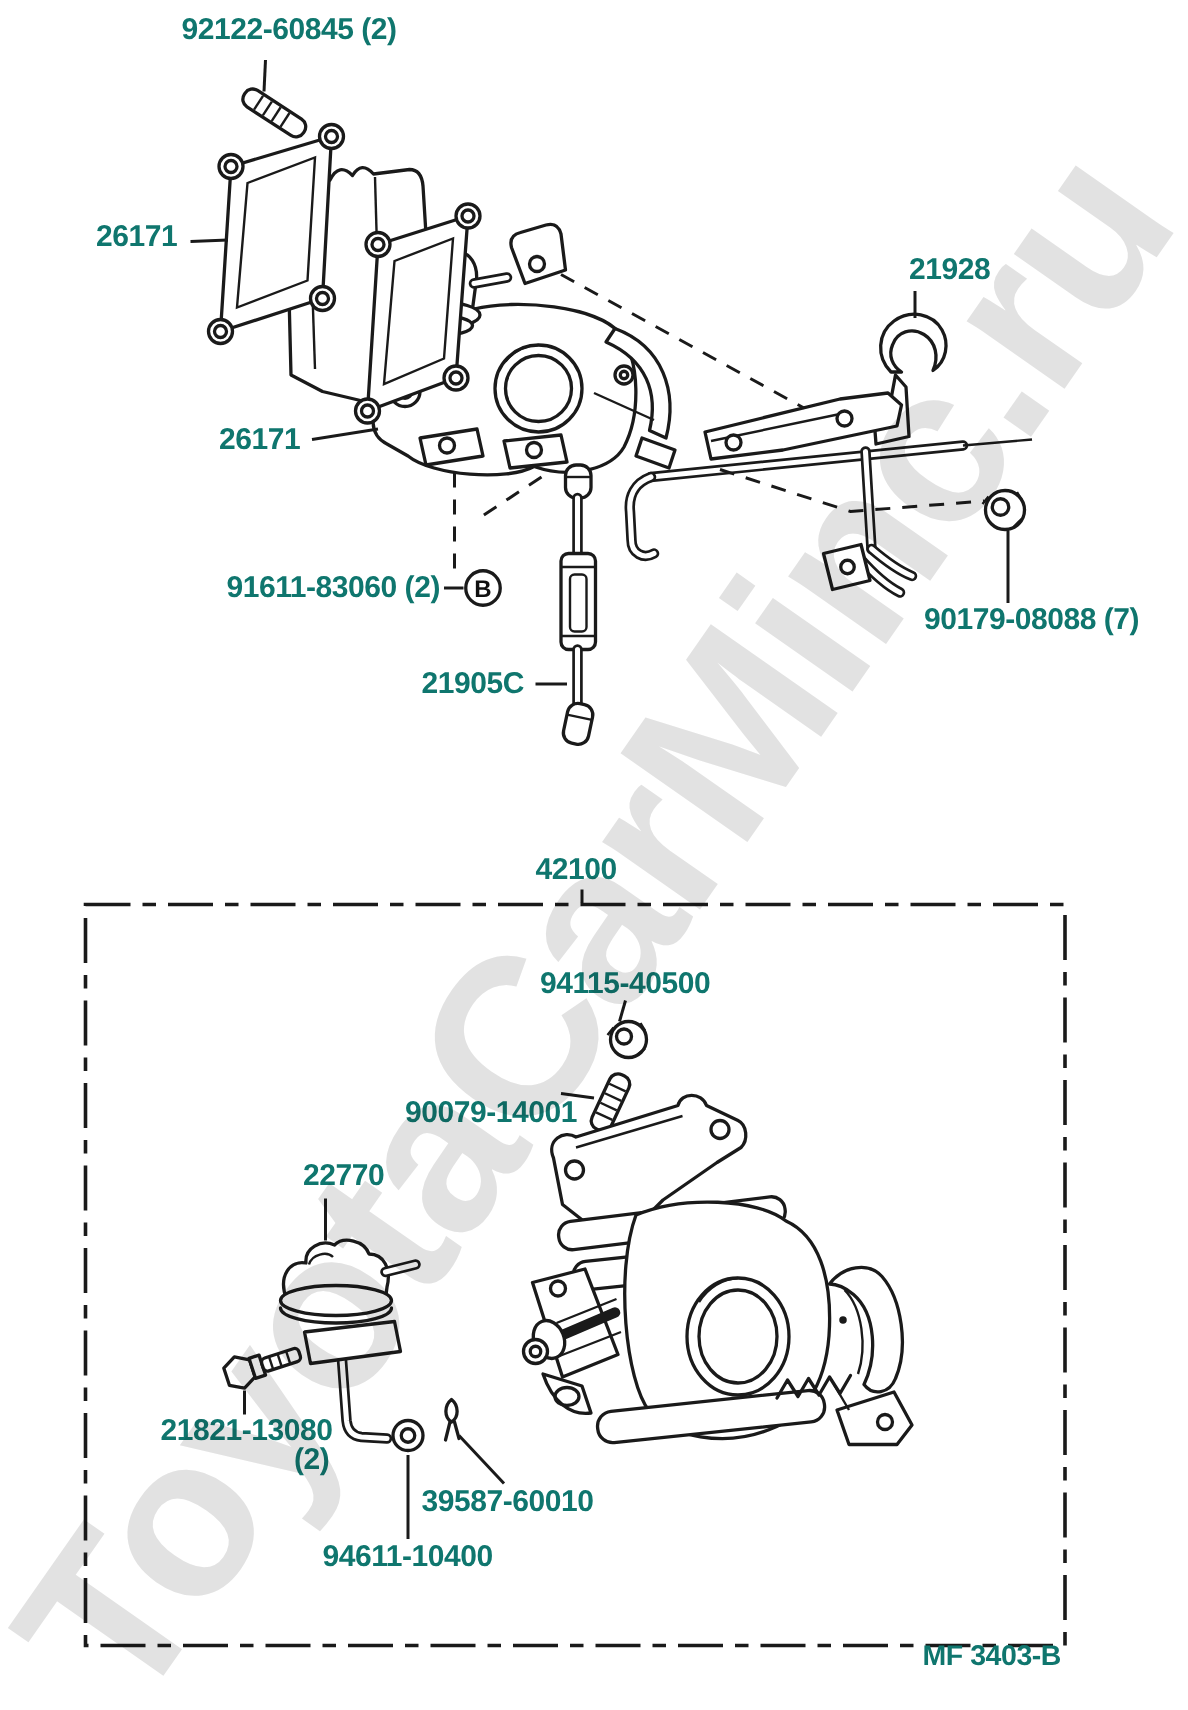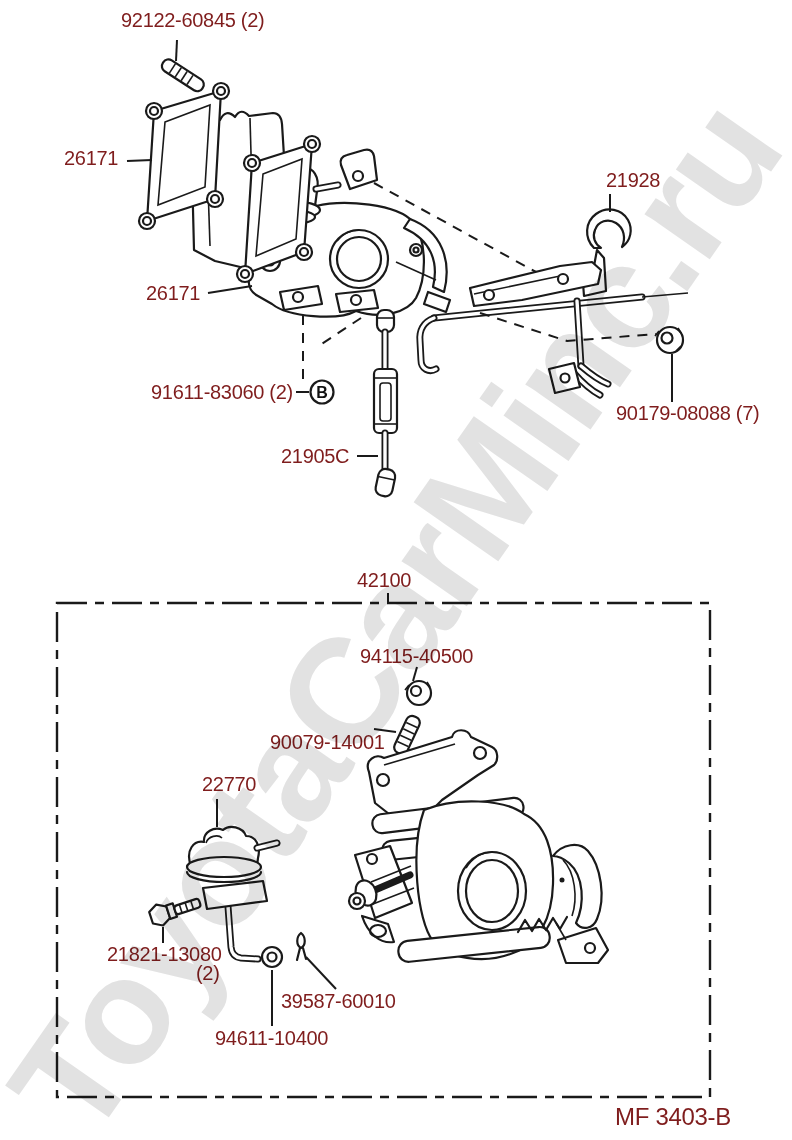--- a/index.html
+++ b/index.html
@@ -1,21 +1,21 @@
 <!DOCTYPE html>
 <html><head>
 <meta charset="utf-8">
 <style>
   html,body{margin:0;padding:0;background:#ffffff;}
   .page{position:relative;width:792px;height:1140px;background:#ffffff;overflow:hidden;
         font-family:"Liberation Sans",sans-serif;}
   .art{position:absolute;left:0;top:0;}
-  .label{position:absolute;font-weight:400;font-size:20px;line-height:20px;
-         color:#7f1d1d;letter-spacing:-0.3px;white-space:nowrap;text-align:center;}
-  .label.small{font-size:24px;margin-top:12px;}
+  .label{position:absolute;font-weight:700;font-size:20px;line-height:20px;
+         color:#0f766e;letter-spacing:-0.3px;white-space:nowrap;text-align:center;}
+  .label.small{font-size:19px;}
   .watermark{position:absolute;left:-285px;top:538px;width:1360px;text-align:center;
              transform:rotate(-55deg);font-weight:700;font-size:150px;line-height:160px;
              color:#e2e2e2;letter-spacing:-3px;white-space:nowrap;mix-blend-mode:multiply;
              pointer-events:none;}
   svg .ln{fill:none;stroke:#1a1a1a;stroke-width:2.2;stroke-linecap:round;stroke-linejoin:round;}
   svg .fw{fill:#ffffff;stroke:#1a1a1a;stroke-width:2.2;stroke-linecap:round;stroke-linejoin:round;}
   svg .thin{fill:none;stroke:#1a1a1a;stroke-width:1.6;}
   svg .dash{fill:none;stroke:#1a1a1a;stroke-width:2;stroke-dasharray:10 8;}
   svg .tubeO{fill:none;stroke:#1a1a1a;stroke-width:7;stroke-linecap:round;stroke-linejoin:round;}
   svg .tubeI{fill:none;stroke:#ffffff;stroke-width:3.4;stroke-linecap:round;stroke-linejoin:round;}

